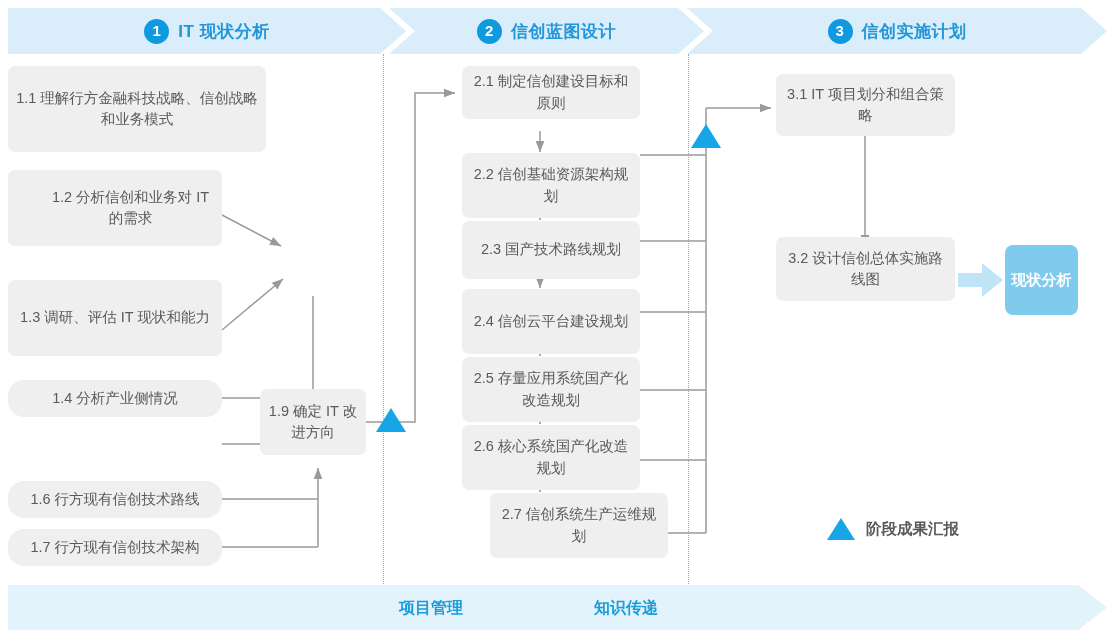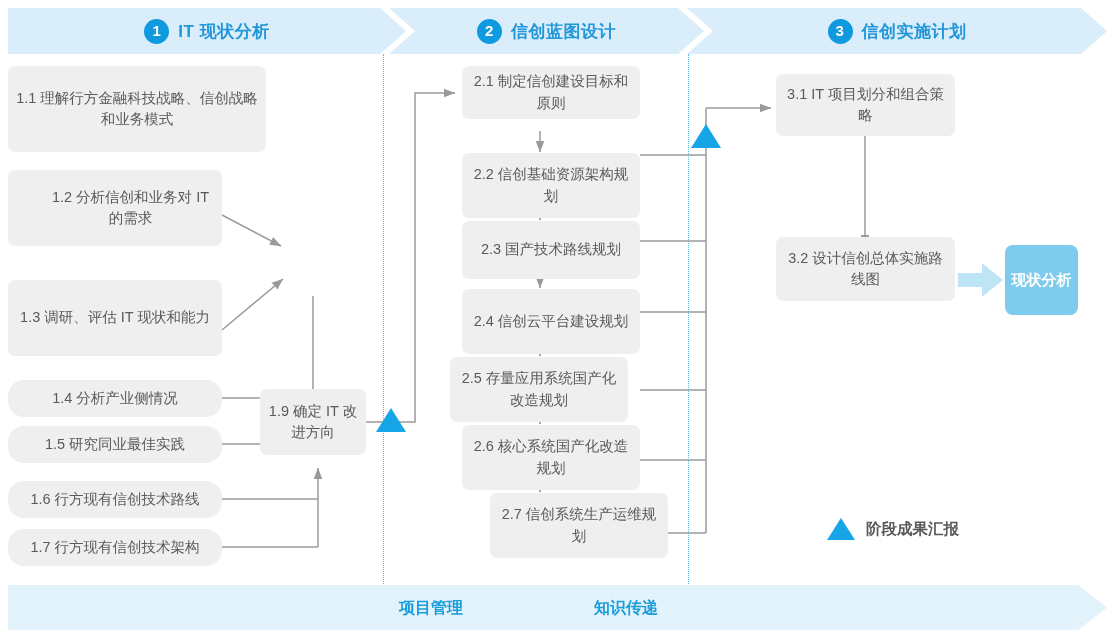--- a/index.html
+++ b/index.html
@@ -235,23 +235,20 @@
   </div>
   <div class="box" style="left:8px;top:170px;width:214px;height:76px;padding-left:39px;">
     <span>1.2 分析信创和业务对 IT 的需求</span>
   </div>
   <div class="box" style="left:8px;top:280px;width:214px;height:76px;">
     <span>1.3 调研、评估 IT 现状和能力</span>
   </div>
   <div class="box tight" style="left:8px;top:380px;width:214px;height:37px;">
     <span>1.4 分析产业侧情况</span>
   </div>
-  <div class="box tight" style="left:8px;top:426px;width:214px;height:37px;">
-    <span>1.5 研究同业最佳实践</span>
-  </div>
   <div class="box tight" style="left:8px;top:481px;width:214px;height:37px;">
     <span>1.6 行方现有信创技术路线</span>
   </div>
   <div class="box tight" style="left:8px;top:529px;width:214px;height:37px;">
     <span>1.7 行方现有信创技术架构</span>
   </div>
   <div class="box" style="left:260px;top:389px;width:106px;height:66px;">
     <span>1.9 确定 IT 改进方向</span>
   </div>
 
@@ -260,21 +257,21 @@
   </div>
   <div class="box" style="left:462px;top:153px;width:178px;height:65px;">
     <span>2.2 信创基础资源架构规划</span>
   </div>
   <div class="box" style="left:462px;top:221px;width:178px;height:58px;">
     <span>2.3 国产技术路线规划</span>
   </div>
   <div class="box" style="left:462px;top:289px;width:178px;height:65px;">
     <span>2.4 信创云平台建设规划</span>
   </div>
-  <div class="box" style="left:450px;top:357px;width:178px;height:65px;">
+  <div class="box" style="left:462px;top:357px;width:178px;height:65px;">
     <span>2.5 存量应用系统国产化改造规划</span>
   </div>
   <div class="box" style="left:462px;top:425px;width:178px;height:65px;">
     <span>2.6 核心系统国产化改造规划</span>
   </div>
   <div class="box" style="left:462px;top:493px;width:178px;height:65px;margin-left:28px;">
     <span>2.7 信创系统生产运维规划</span>
   </div>
 
   <div class="box" style="left:776px;top:74px;width:179px;height:62px;">

